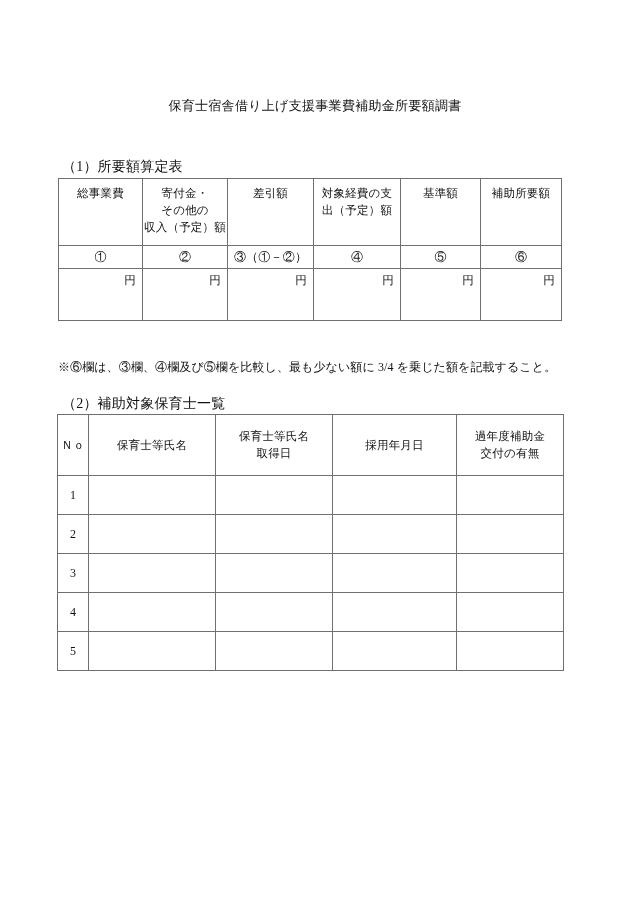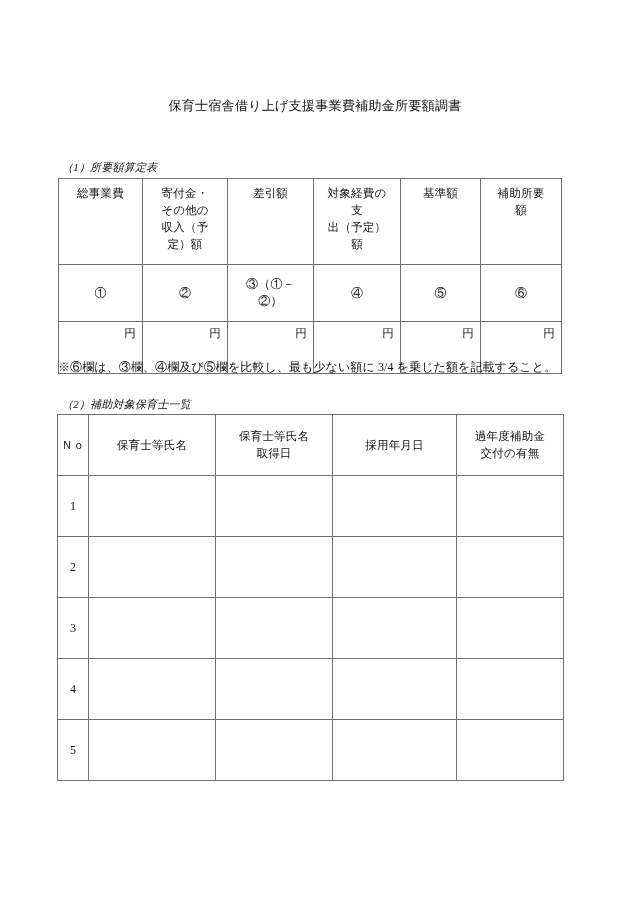--- a/index.html
+++ b/index.html
@@ -34,43 +34,42 @@
     text-align: center;
     font-size: 13px;
     line-height: 19px;
     letter-spacing: 0.3px;
     white-space: nowrap;
   }
 
   
   .section-label {
     position: absolute;
-    font-size: 11px;
+    font-size: 14px;
     line-height: 18px;
     letter-spacing: 0.2px;
     white-space: nowrap;
-    font-style: italic;
   }
   #sec1-label { left: 62px; top: 158px; }
   #sec2-label { left: 62px; top: 395px; }
 
   
   table.form-table {
     position: absolute;
     border-collapse: collapse;
     table-layout: fixed;
     font-size: 11.5px;
     line-height: 17px;
     letter-spacing: 0.2px;
   }
   table.form-table td,
   table.form-table th {
     border: 1px solid #6f6f6f;
     font-weight: normal;
-    padding: 11px;
+    padding: 0;
     vertical-align: middle;
     text-align: center;
   }
 
   
   #table-shoyougaku {
     left: 58px;
     top: 178px;
     width: 503px;
   }

